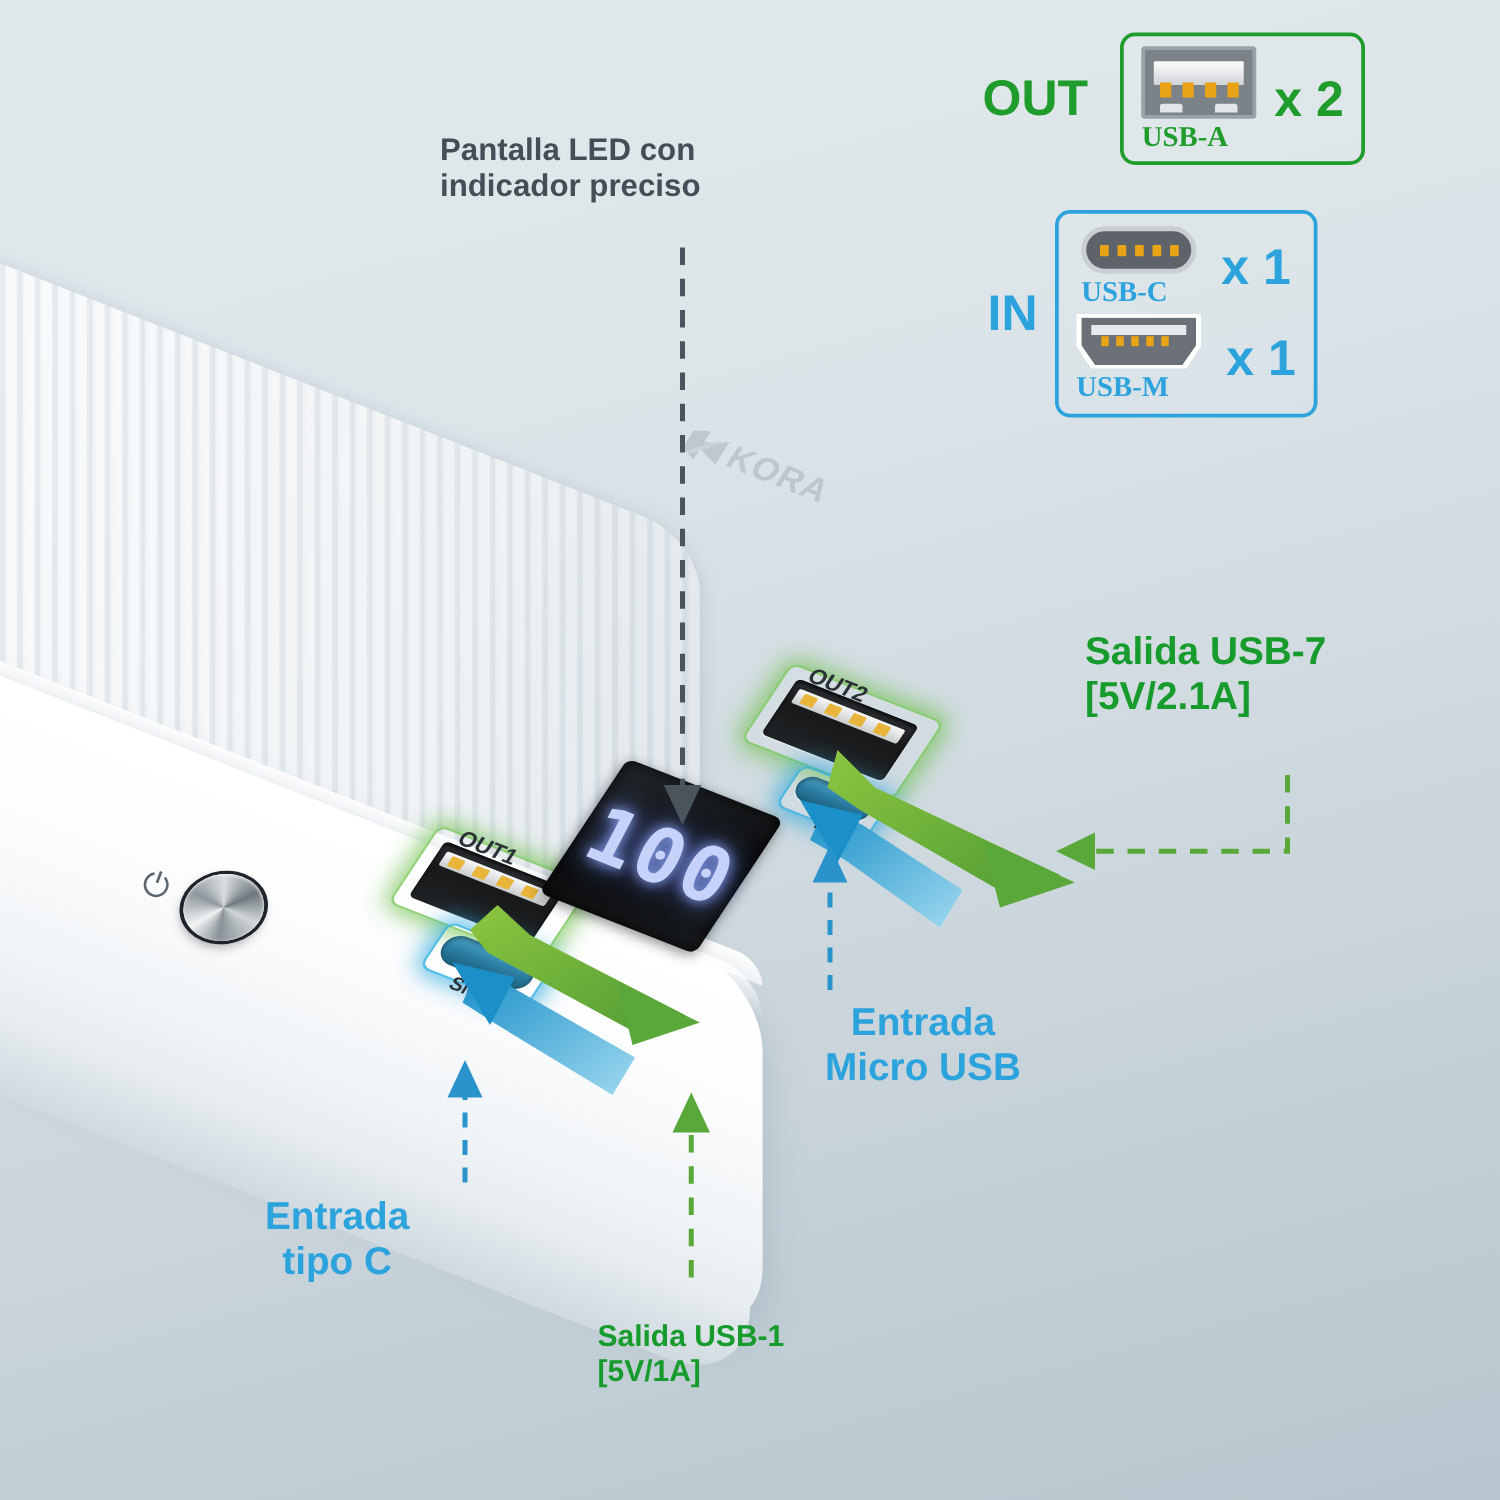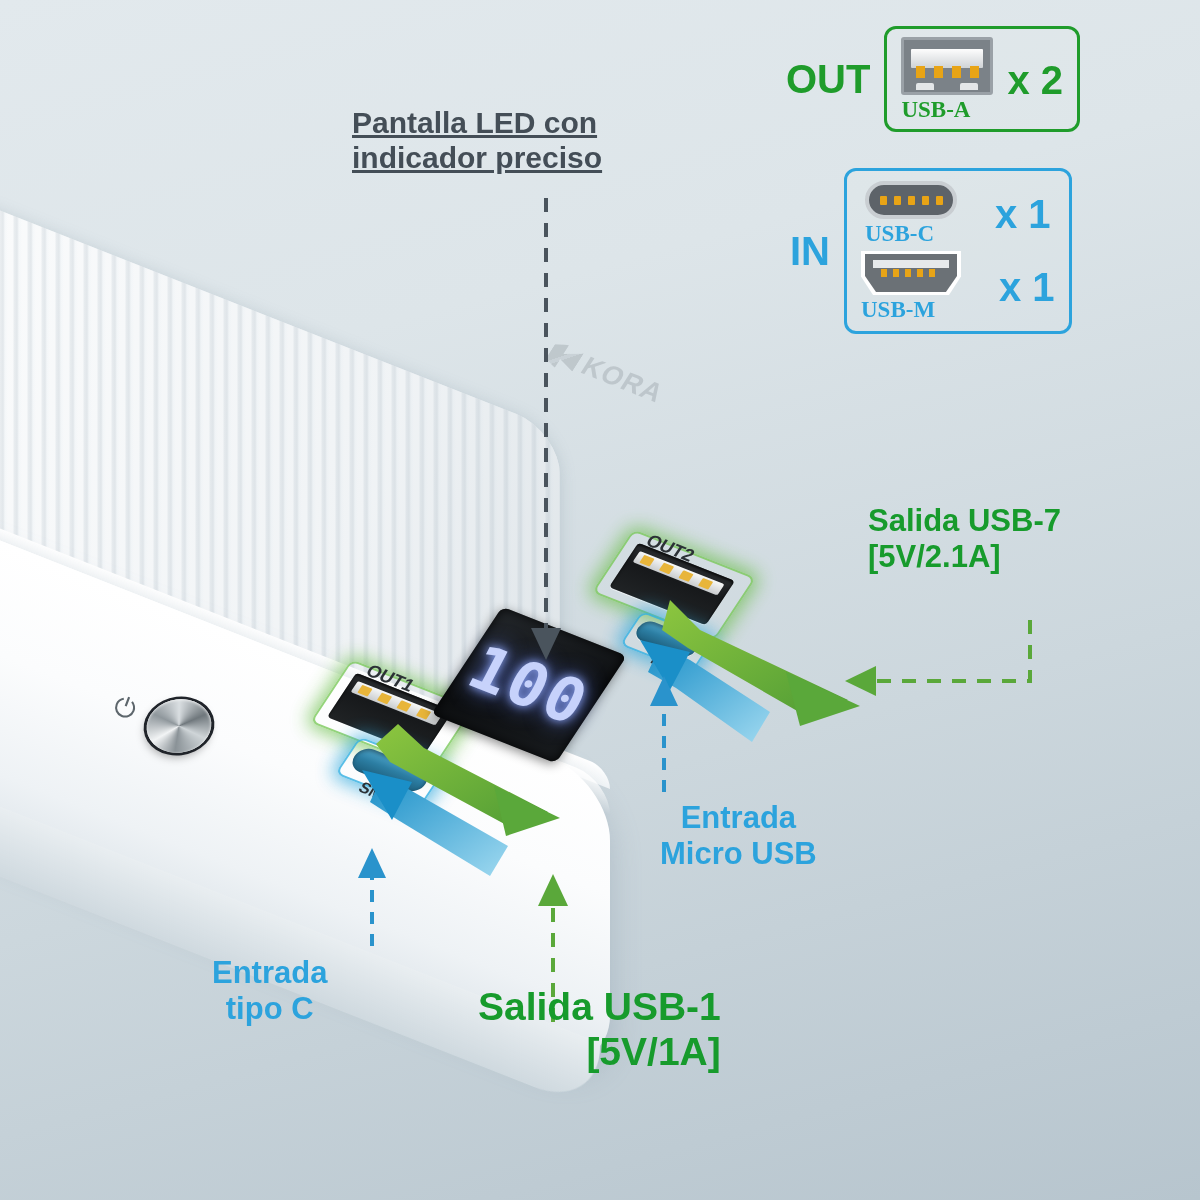--- a/index.html
+++ b/index.html
@@ -153,47 +153,47 @@
     color:#c7d2fb;
     text-shadow:0 0 10px #8fa6f5,0 0 22px #5f79e0;
     transform:skewX(6deg);
   }
 
   
   .arrow-svg{position:absolute;left:0;top:0;width:1200px;height:1200px;pointer-events:none;}
 
   
   .lbl{position:absolute;font-weight:700;line-height:1.16;white-space:pre-line;}
-  #lbl-led{left:352px;top:106px;font-size:30px;color:#444e57;text-decoration:underline;}
+  #lbl-led{left:352px;top:106px;font-size:25px;color:#444e57;}
   #lbl-out2{left:868px;top:503px;font-size:31px;color:#179b2c;}
-  #lbl-out1{left:478px;top:984px;font-size:39px;color:#179b2c;text-align:right;}
+  #lbl-out1{left:478px;top:1056px;font-size:24px;color:#179b2c;text-align:left;}
   #lbl-micro{left:660px;top:800px;font-size:31px;color:#2ca3dd;text-align:center;}
   #lbl-typec{left:212px;top:955px;font-size:31px;color:#2ca3dd;text-align:center;}
 
   
   .spec{position:absolute;display:flex;align-items:center;}
-  #spec-out{left:786px;top:26px;}
+  #spec-out{left:786px;top:26px;gap:12px;}
   #spec-in{left:790px;top:168px;}
   .spec-word{font-size:40px;font-weight:700;}
   #spec-out .spec-word{color:#1f9c2b;margin-right:14px;}
   #spec-in .spec-word{color:#2ca3dd;margin-right:14px;}
   .spec-box{
     border:3px solid #1f9c2b;border-radius:12px;
     padding:8px 14px 6px;display:flex;align-items:center;gap:14px;
     background:rgba(255,255,255,.04);
   }
   #spec-in .spec-box{border-color:#2ca3dd;flex-direction:column;gap:4px;padding:10px 14px 8px;}
   .port-cell{display:flex;flex-direction:column;align-items:flex-start;font-family:Liberation Serif, serif;}
   .port-cap{font-size:23px;font-weight:700;margin-top:2px;}
   #spec-out .port-cap{color:#1f9c2b;}
   #spec-in .port-cap{color:#2ca3dd;}
   .qty{font-size:40px;font-weight:700;line-height:1;}
   #spec-out .qty{color:#1f9c2b;}
   #spec-in .qty{color:#2ca3dd;margin-left:16px;}
-  .in-row{display:flex;align-items:center;gap:22px;}
+  .in-row{display:flex;align-items:center;gap:4px;}
 
   
   .ic-usba{
     width:92px;height:58px;background:#7b8288;border:3px solid #9aa1a7;border-radius:3px;
     position:relative;box-sizing:border-box;
   }
   .ic-usba .tongue{position:absolute;left:7px;top:9px;right:7px;height:19px;
     background:linear-gradient(180deg,#fdfdfd,#cfd3d6);border-radius:1px;}
   .ic-usba .pins{position:absolute;left:12px;top:26px;display:flex;gap:9px;}
   .ic-usba .pins i{width:9px;height:12px;background:#e8a416;display:block;}

